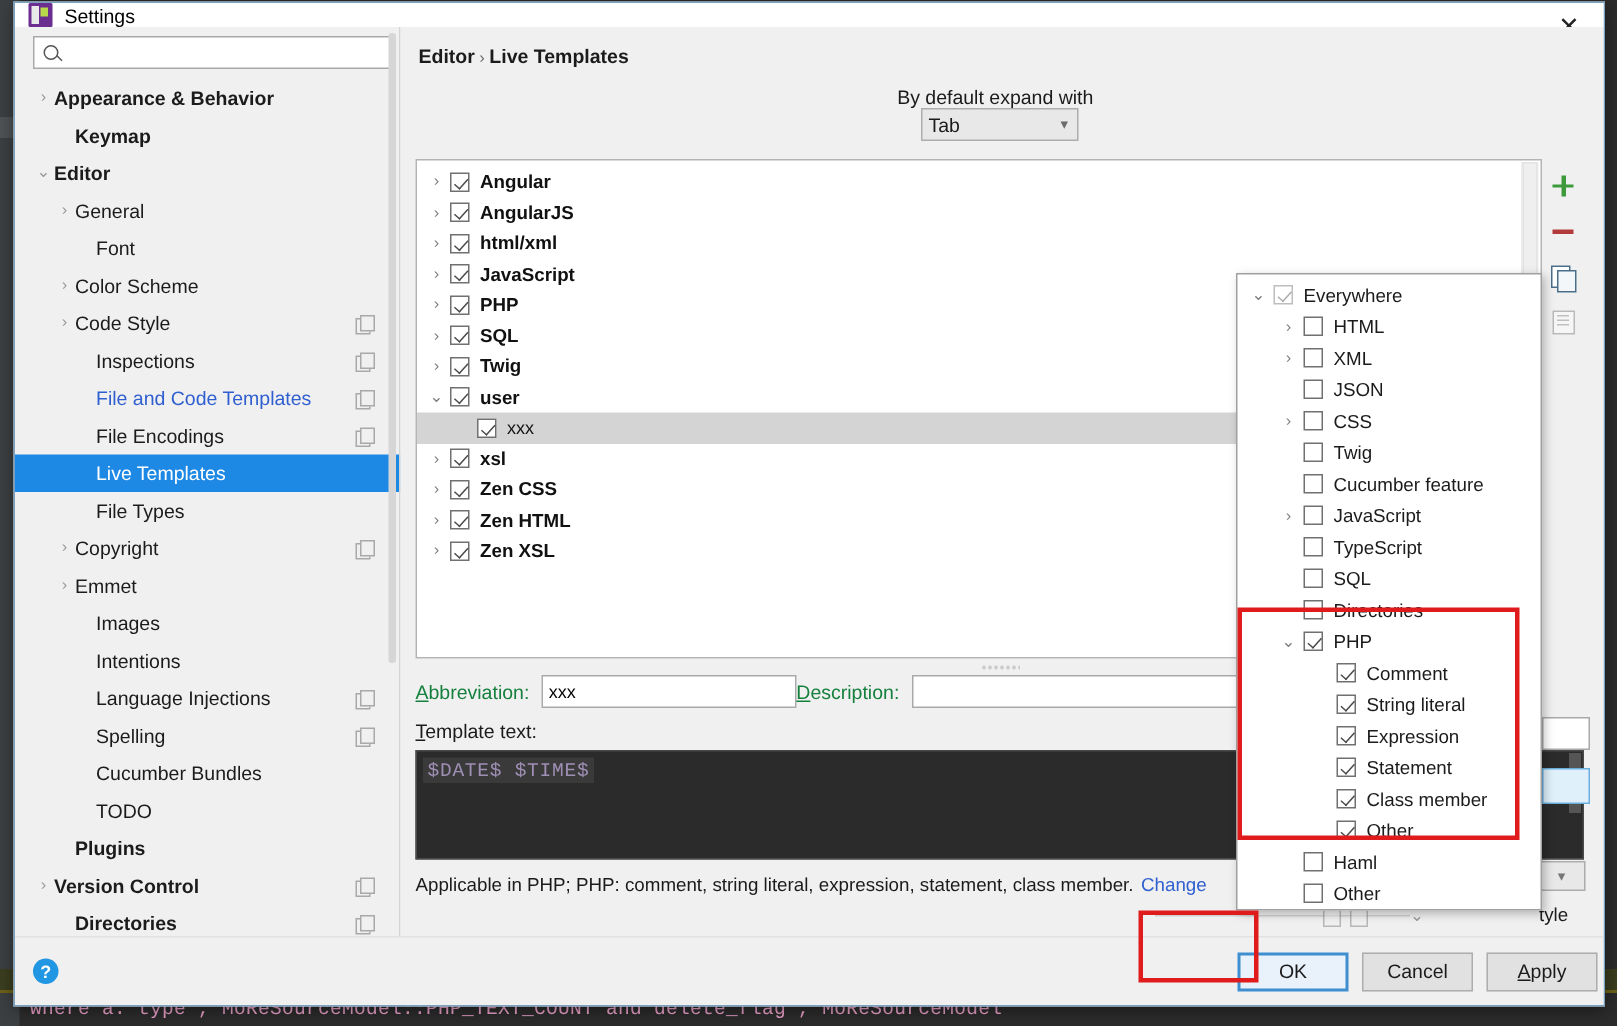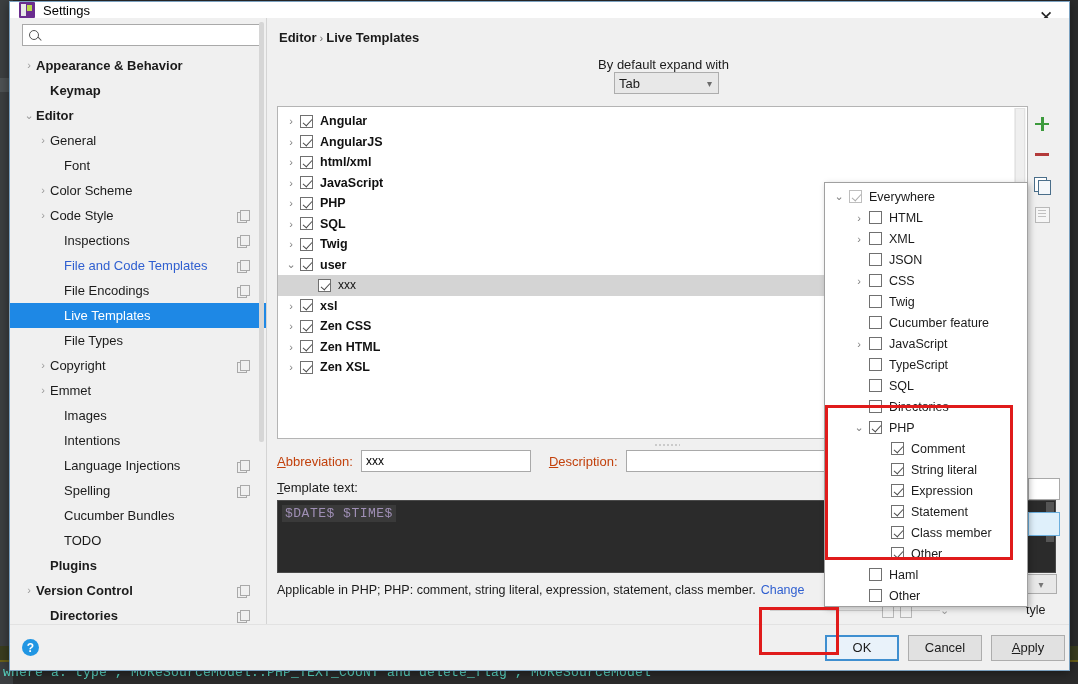--- a/index.html
+++ b/index.html
@@ -17,22 +17,22 @@
   .ide-left-strip {
     position: absolute; left: 0; top: 0; width: 14px; height: 684px;
     background: #3c3f41; border-right: 1px solid #2b2b2b;
   }
   .ide-left-tab {
     position: absolute; left: 0; top: 78px; width: 13px; height: 14px;
     background: #4e5254;
   }
   .ide-code-line {
     position: absolute; left: 0; bottom: 0; width: 1078px; height: 22px;
-    color: #5eead4; font-family: "Liberation Mono", monospace; font-size: 13px;
-    white-space: nowrap; overflow: hidden; padding-left: 3px;
+    color: #f9a8d4; font-family: "Liberation Mono", monospace; font-size: 13px;
+    white-space: nowrap; overflow: hidden; padding-left: 20px;
     line-height: 22px; letter-spacing: .2px; opacity: .92;
   }
   .ide-strip-yellow {
     position: absolute; left: 0; bottom: 22px; width: 1078px; height: 2px;
     background: #6b6118;
   }
   .ide-gutter-bar {
     position: absolute; left: 0; bottom: 24px; width: 1078px; height: 14px;
     background: #3a3d1f;
   }
@@ -231,21 +231,21 @@
     align-items: center; justify-content: center;
   }
   .splitter .dots {
     width: 26px; height: 4px;
     background-image: radial-gradient(#c2c2c2 40%, transparent 42%);
     background-size: 4px 4px; opacity: .8;
   }
 
   
   .form-row { display: flex; align-items: center; margin-bottom: 8px; }
-  .f-label { font-size: 13px; color: #c2410c; }
+  .f-label { font-size: 13px; color: #15803d; }
   .f-label u { text-decoration: underline; }
   .f-input {
     height: 22px; background: #fff; border: 1px solid #a9a9a9;
     font-family: "Liberation Sans", sans-serif; font-size: 12px;
     padding: 0 4px; outline: none;
   }
   .tmpl-text-label { font-size: 13px; color: #1b1b1b; margin-bottom: 5px; }
   .code-area {
     height: 73px; background: #2b2b2b; border: 1px solid #4a4a4a;
     position: relative; overflow: hidden;
@@ -596,21 +596,21 @@
         </div>
       </div>
 
       <div class="splitter">
         <div class="dots"></div>
       </div>
 
       <div class="form-row">
         <span class="f-label"><u>A</u>bbreviation:</span>
         <input class="f-input" style="width: 170px; margin-left: 8px;" type="text" value="xxx">
-        <span class="f-label" style="margin-left:18px"><u>D</u>escription:</span>
+        <span class="f-label" style=""><u>D</u>escription:</span>
         <input class="f-input" style="width: 230px; margin-left: 8px;" type="text" value="">
       </div>
 
       <div class="tmpl-text-label"><u>T</u>emplate text:</div>
       <div class="code-area">
         <div class="code-line">$DATE$ $TIME$</div>
         <div class="code-scroll"></div>
       </div>
 
       <div class="applicable">

